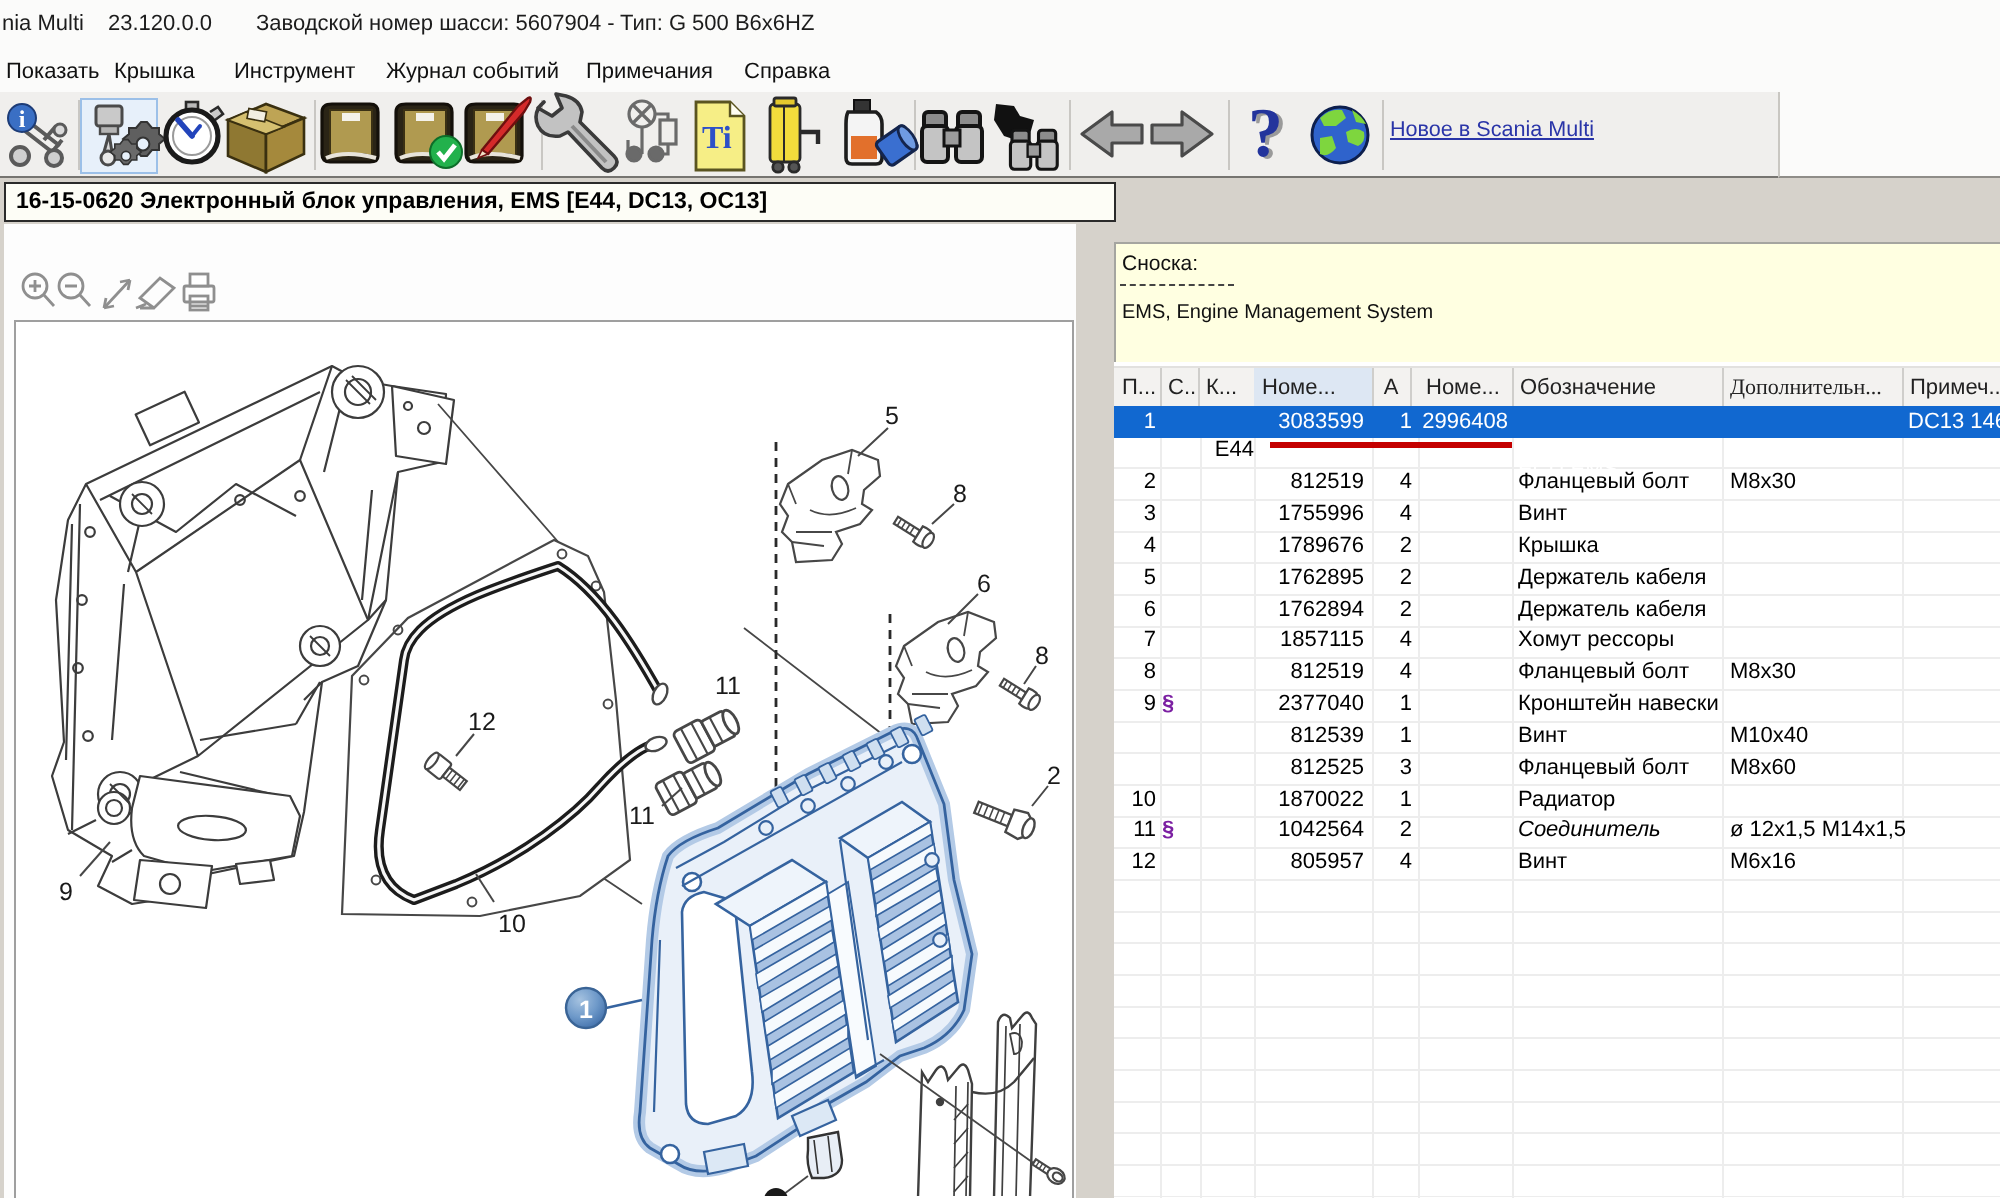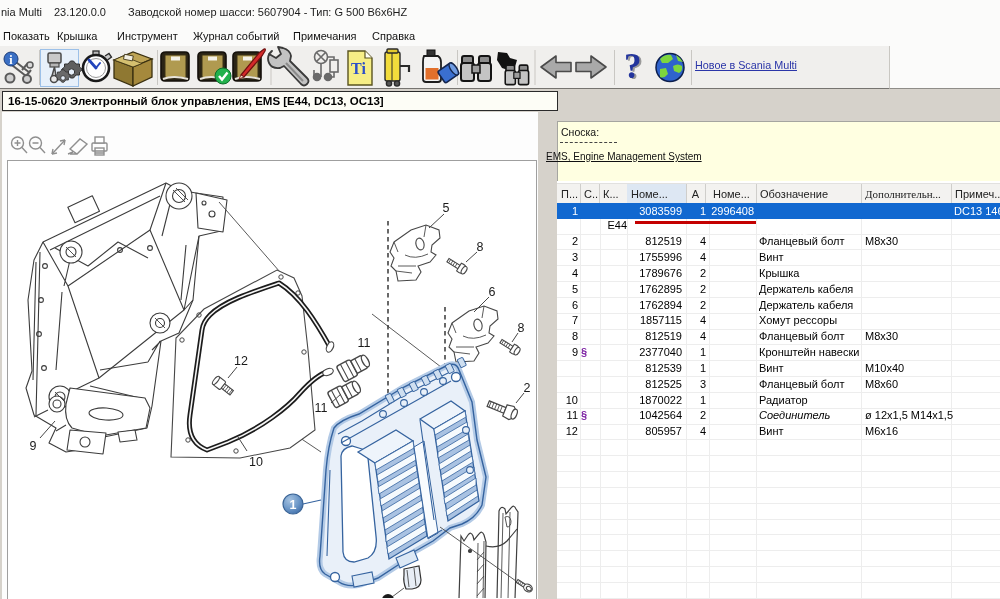--- a/index.html
+++ b/index.html
@@ -376,21 +376,21 @@
 <text x="321" y="412" font-size="12.5" fill="#1a1a1a" text-anchor="middle">11</text>
 <text x="446" y="212" font-size="12.5" fill="#1a1a1a" text-anchor="middle">5</text>
 <text x="480" y="251" font-size="12.5" fill="#1a1a1a" text-anchor="middle">8</text>
 <text x="492" y="296" font-size="12.5" fill="#1a1a1a" text-anchor="middle">6</text>
 <text x="521" y="332" font-size="12.5" fill="#1a1a1a" text-anchor="middle">8</text>
 <text x="527" y="392" font-size="12.5" fill="#1a1a1a" text-anchor="middle">2</text>
 </svg>
 <div class="abs" id="ypanel"></div>
 <span class="ytxt" style="left:561px;top:126px;">Сноска:</span>
 <div class="abs" style="left:560px;top:142px;width:57px;height:1px;border-top:1px dashed #444;"></div>
-<span class="ytxt" id="emsline" style="left:546px;top:151px;text-decoration:underline;">EMS, Engine Management System</span>
+<span class="ytxt" id="emsline" style="left:561px;top:151px;">EMS, Engine Management System</span>
 <div class="abs" id="rpanel"></div>
 <div class="abs" style="left:557px;top:203px;width:443px;height:396px;background:repeating-linear-gradient(to bottom,#ffffff 0px,#ffffff 14.83px,#ededed 14.83px,#ededed 15.83px);"></div>
 <div class="abs" style="left:580px;top:203px;width:1px;height:396px;background:#ededed;"></div>
 <div class="abs" style="left:599.5px;top:203px;width:1px;height:396px;background:#ededed;"></div>
 <div class="abs" style="left:627px;top:203px;width:1px;height:396px;background:#ededed;"></div>
 <div class="abs" style="left:686px;top:203px;width:1px;height:396px;background:#ededed;"></div>
 <div class="abs" style="left:709px;top:203px;width:1px;height:396px;background:#ededed;"></div>
 <div class="abs" style="left:756px;top:203px;width:1px;height:396px;background:#ededed;"></div>
 <div class="abs" style="left:861px;top:203px;width:1px;height:396px;background:#ededed;"></div>
 <div class="abs" style="left:951px;top:203px;width:1px;height:396px;background:#ededed;"></div>

